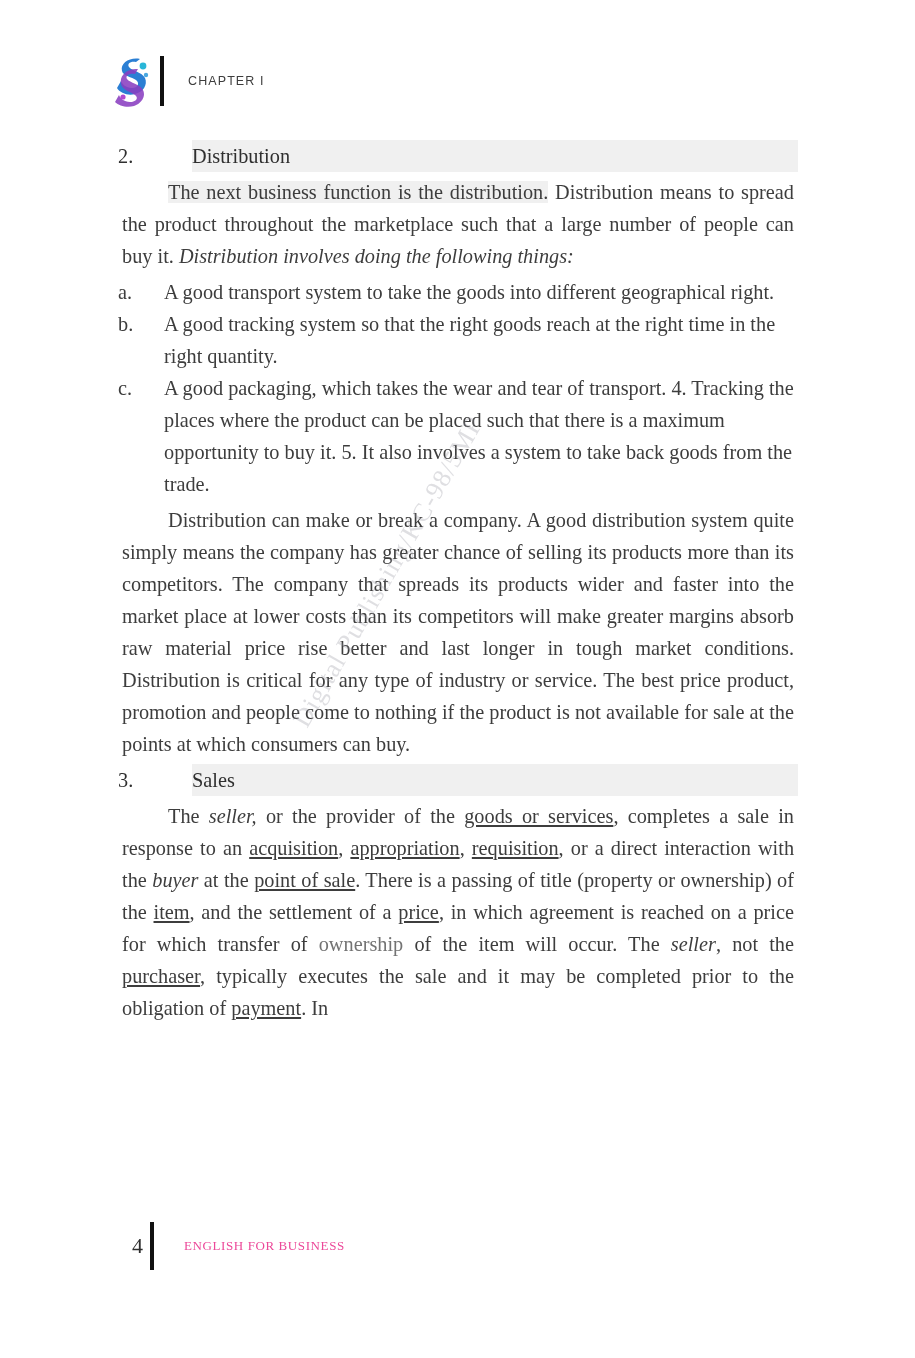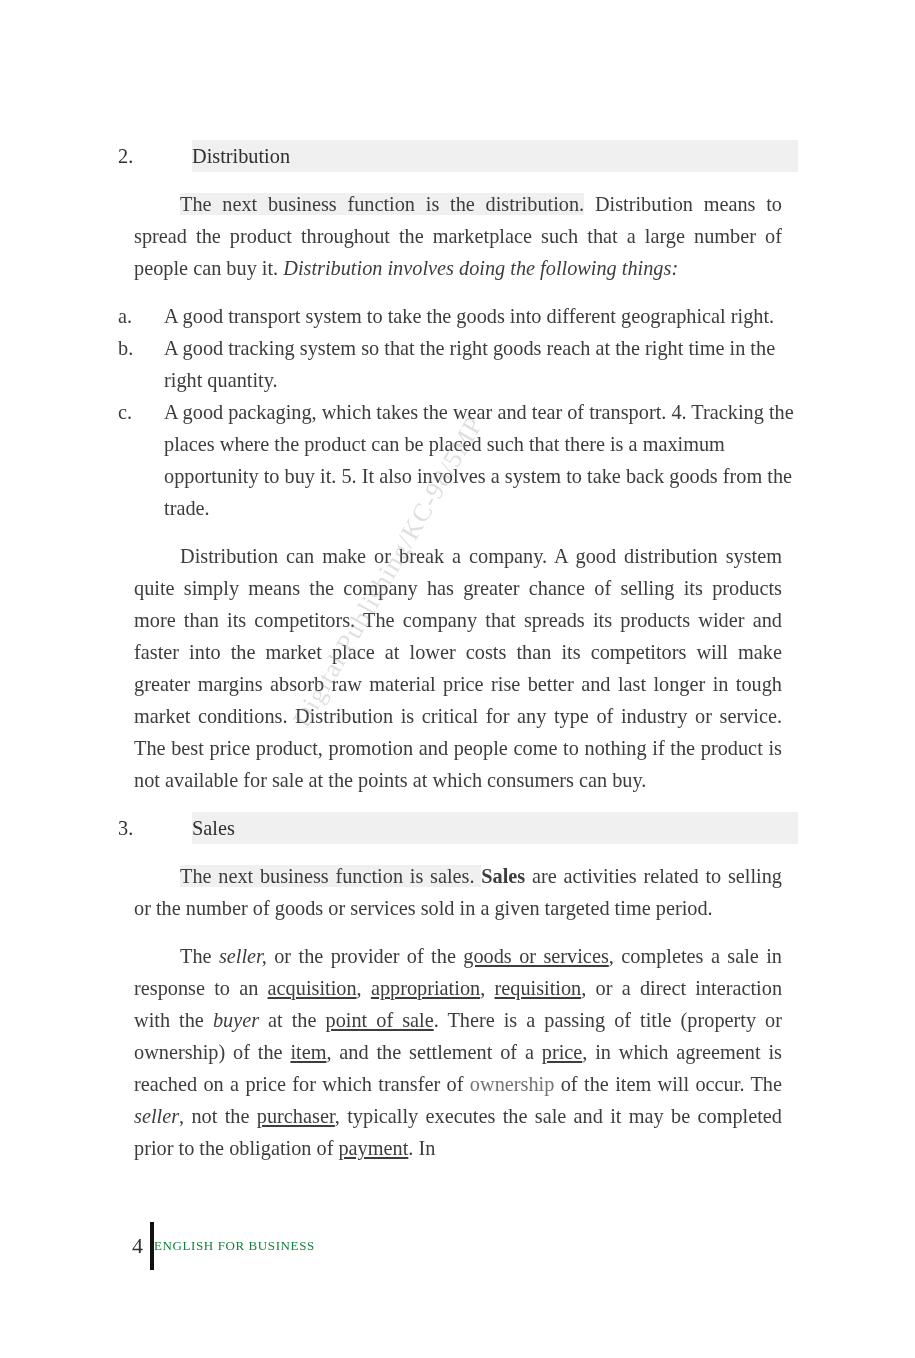--- a/index.html
+++ b/index.html
@@ -60,21 +60,21 @@
     position: absolute;
     left: 118px;
     top: 140px;
     width: 680px;
     font-size: 20.3px;
     line-height: 32px;
     color: #3d3d3d;
   }
 
   .para {
-    margin: 16px;
+    margin: 4px;
     text-align: justify;
     text-justify: inter-word;
     color: #3d3d3d;
   }
   .para.indent { text-indent: 46px; }
 
   
   .num-heading {
     display: flex;
     align-items: baseline;
@@ -154,32 +154,46 @@
     padding-left: 22px;
     box-sizing: border-box;
   }
   .footer-rule {
     width: 4px;
     height: 48px;
     background: #111111;
     flex: 0 0 4px;
   }
   .footer-title {
+    margin-left: 30px;
     font-family: "Liberation Serif", "DejaVu Serif", serif;
     font-size: 13px;
     letter-spacing: 0.6px;
-    color: #15803d;
+    color: #ec4899;
     white-space: nowrap;
   }
 </style>
 </head>
 <body>
 
 <div class="page">
 
+  <div class="header">
+    <div class="logo">
+      <svg width="44" height="52" viewBox="0 0 44 52" aria-hidden="true">
+        <path d="M30 4 C20 2, 10 8, 12 16 C13 21, 22 22, 26 25 C30 28, 28 33, 22 33 C16 33, 12 29, 11 26 L7 33 C10 38, 18 41, 25 39 C33 37, 38 30, 35 23 C32 17, 22 16, 19 12 C17 9, 20 6, 26 7 Z" fill="#2b7fd4"></path>
+        <path d="M28 14 C18 13, 9 20, 11 29 C12 35, 21 37, 25 40 C29 43, 26 47, 20 47 C14 47, 10 43, 9 40 L5 47 C9 51, 17 53, 24 51 C32 48, 36 41, 33 35 C30 29, 20 28, 17 24 C15 21, 19 18, 25 19 Z" fill="#8a3fc0" opacity="0.88"></path>
+        <circle cx="33" cy="11" r="3.4" fill="#29b6d8"></circle>
+        <circle cx="13" cy="42" r="2.6" fill="#b24ad0"></circle>
+        <circle cx="36" cy="20" r="2.2" fill="#4aa8e0"></circle>
+      </svg>
+    </div>
+    <div class="header-rule"></div>
+    <div class="header-title">CHAPTER I</div>
+  </div>
 
   <div class="watermark">
     <span>Digital Publishing/KC-98/5MP</span>
   </div>
 
   <div class="content">
 
     <div class="num-heading">
       <span class="num">2.</span>
       <span class="htext hl">Distribution</span>
@@ -202,21 +216,20 @@
       <span class="ltext">A good packaging, which takes the wear and tear of transport. 4. Tracking the places where the product can be placed such that there is a maximum opportunity to buy it. 5. It also involves a system to take back goods from the trade.</span>
     </div>
 
     <p class="para indent">Distribution can make or break a company. A good distribution system quite simply means the company has greater chance of selling its products more than its competitors. The company that spreads its products wider and faster into the market place at lower costs than its competitors will make greater margins absorb raw material price rise better and last longer in tough market conditions. Distribution is critical for any type of industry or service. The best price product, promotion and people come to nothing if the product is not available for sale at the points at which consumers can buy.</p>
 
     <div class="num-heading">
       <span class="num">3.</span>
       <span class="htext hl">Sales</span>
     </div>
 
-    <p class="para indent"><span class="hl">The next business function is sales. </span><span class="bd">Sales</span><span> are activities related to selling or the number of goods or services sold in a given targeted time period.</span></p>
 
     <p class="para indent"><span>The </span><span class="it">seller,</span><span> or the provider of the </span><span class="ul">goods or services</span><span>, completes a sale in response to an </span><span class="ul">acquisition</span><span>, </span><span class="ul">appropriation</span><span>, </span><span class="ul">requisition</span><span>, or a direct interaction with the </span><span class="it">buyer</span><span> at the </span><span class="ul">point of sale</span><span>. There is a passing of title (property or ownership) of the </span><span class="ul">item</span><span>, and the settlement of a </span><span class="ul">price</span><span>, in which agreement is reached on a price for which transfer of </span><span class="faint">ownership</span><span> of the item will occur. The </span><span class="it">seller</span><span>, not the </span><span class="ul">purchaser</span><span>, typically executes the sale and it may be completed prior to the obligation of </span><span class="ul">payment</span><span>. In</span></p>
 
   </div>
 
   <div class="footer">
     <div class="footer-page">4</div>
     <div class="footer-rule"></div>
     <div class="footer-title">ENGLISH FOR BUSINESS</div>
   </div>

